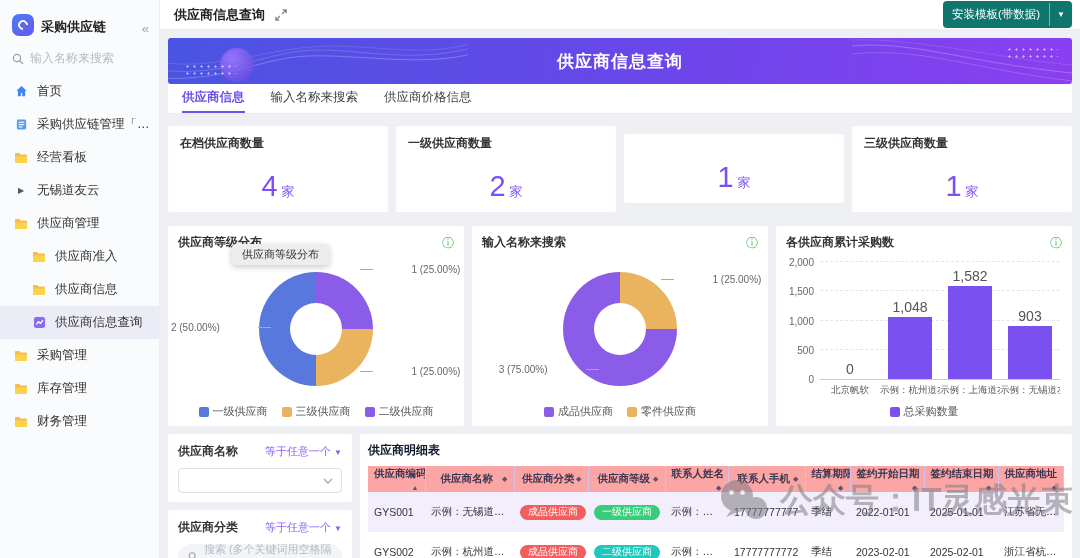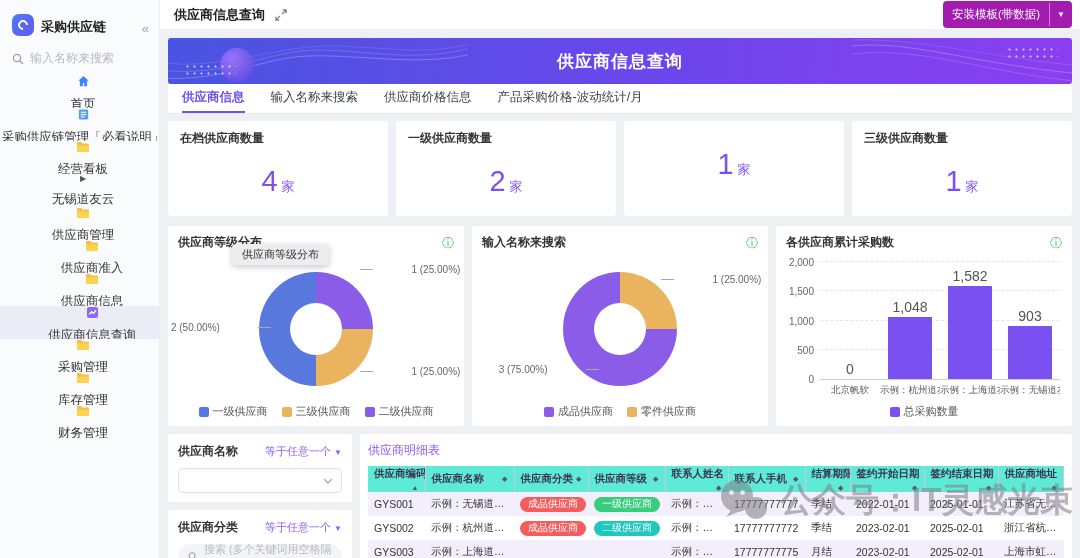--- a/index.html
+++ b/index.html
@@ -14,33 +14,33 @@
   .logo { width:22px; height:22px; border-radius:7px; background:linear-gradient(135deg,#4d7bf5,#6558f0);
     display:inline-flex; align-items:center; justify-content:center; margin-right:7px; flex:none; }
   .logo i { display:block; width:10px; height:10px; border:2.5px solid #fff; border-radius:50%;
     border-bottom-color:transparent; transform:rotate(-45deg); }
   .app-title { font-size:13px; font-weight:bold; color:#222; flex:1; }
   .collapse { color:#9aa0ab; font-size:13px; cursor:pointer; }
   .sidebar-search { display:flex; align-items:center; gap:6px; margin:14px 12px 6px 12px;
     color:#b6bac4; font-size:12px; }
   .side-nav { margin-top:8px; }
   .side-item { display:flex; align-items:center; gap:8px; height:33px; font-size:12.5px; color:#333;
-    cursor:pointer; padding-right:6px; white-space:nowrap; overflow:hidden;flex-direction:column; }
+    cursor:pointer; padding-right:6px; white-space:nowrap; overflow:hidden; }
   .side-item.active { background:#ececf6; }
   .side-item .ic { width:16px; display:inline-flex; justify-content:center; flex:none; }
   .side-item .lb { overflow:hidden; text-overflow:ellipsis; }
 
   
   .main { flex:1; display:flex; flex-direction:column; min-width:0; position:relative; }
   .topbar { height:30px; background:#fff; border-bottom:1px solid #efeff3; display:flex;
     align-items:center; padding:0 8px 0 14px; gap:10px; }
   .topbar-title { font-size:13px; font-weight:bold; color:#222; }
   .fs-icon { color:#7a7f8a; display:inline-flex; cursor:pointer; }
   .topbar-spacer { flex:1; }
-  .install-btn { background:#a21caf; color:#fff; border:none; border-radius:4px; height:27px;
+  .install-btn { background:#0f766e; color:#fff; border:none; border-radius:4px; height:27px;
     display:inline-flex; align-items:center; font-size:11.5px; cursor:pointer; padding:0; overflow:hidden; }
   .install-btn .t { padding:0 9px; }
   .install-btn .sep { width:1px; height:23px; background:rgba(255,255,255,.45); }
   .install-btn .ch { padding:0 7px; font-size:8px; }
 
   .content { flex:1; padding:8px 8px 0 8px; overflow:hidden; }
 
   .banner { height:46px; border-radius:3px; position:relative; overflow:hidden;
     background:linear-gradient(95deg,#4a54e2 0%,#6b46ea 55%,#8a3ff0 100%);
     display:flex; align-items:center; justify-content:center; }
@@ -52,21 +52,21 @@
   .banner .dots.r { left:auto; right:14px; top:8px; }
   .banner .ball { position:absolute; left:52px; top:10px; width:34px; height:34px; border-radius:50%;
     background:radial-gradient(circle at 35% 30%,#9f7bff,#5b3fd8); opacity:.85; }
 
   .tabs { background:#fff; display:flex; gap:26px; padding:0 14px; height:30px; align-items:stretch;
     border-bottom:1px solid #ebebf0; border-radius:0 0 3px 3px; }
   .tab { font-size:12.5px; color:#3a3f48; display:flex; align-items:center; cursor:pointer;
     border-bottom:2px solid transparent; white-space:nowrap; }
   .tab.active { color:#6f52e8; font-weight:bold; border-bottom-color:#6f52e8; }
 
-  .stats { display:flex; gap:8px; margin-top:7px; height:95px; }
+  .stats { display:flex; gap:8px; margin-top:7px; height:95px;align-items:center; }
   .stat-card { flex:1; background:#fff; border-radius:3px; padding:9px 12px; }
   .stat-title { font-size:12px; color:#333; font-weight:bold; }
   .stat-value-row { text-align:center; margin-top:18px; color:#7d4ff2; }
   .stat-value { font-size:29px; }
   .stat-unit { font-size:13px; margin-left:4px; }
 
   .charts { display:flex; gap:8px; margin-top:10px; height:200px; }
   .chart-card { flex:1; background:#fff; border-radius:3px; position:relative; padding:8px 10px; }
   .chart-head { display:flex; justify-content:space-between; align-items:center; }
   .chart-title { font-size:12px; font-weight:bold; color:#333; }
@@ -101,27 +101,27 @@
   .filter-head { display:flex; justify-content:space-between; align-items:center; }
   .filter-label { font-size:12px; font-weight:bold; color:#333; }
   .filter-op { font-size:11px; color:#8b5cf6; cursor:pointer; white-space:nowrap; }
   .filter-op .car { font-size:8px; }
   .select { margin-top:8px; height:25px; border:1px solid #e0e0e6; border-radius:4px; background:#fff;
     display:flex; align-items:center; justify-content:flex-end; padding:0 8px; color:#aab; cursor:pointer; }
   .search-pill { margin-top:8px; height:25px; border-radius:13px; background:#f3f4f7; display:flex;
     align-items:center; gap:6px; padding:0 10px; font-size:11px; color:#b6bac4; }
 
   .table-card { flex:1; background:#fff; border-radius:3px; padding:8px 8px; min-width:0; overflow:hidden; }
-  .table-title { font-size:12px; font-weight:normal; color:#8b5cf6; margin-bottom:7px; }
+  .table-title { font-size:12px; font-weight:bold; color:#0f172a; margin-bottom:7px; }
   table.detail { border-collapse:collapse; table-layout:fixed; width:100%; }
-  table.detail th { background:#5eead4; color:#3c3550; font-size:10.5px; font-weight:bold; height:26px;
-    text-align:left; padding:0 6px; white-space:nowrap; overflow:hidden; position:relative;
+  table.detail th { background:#fca5a5; color:#3c3550; font-size:10.5px; font-weight:bold; height:26px;
+    text-align:center; padding:0 6px; white-space:nowrap; overflow:hidden; position:relative;
     border-right:1px solid #cfc3ee; cursor:pointer; }
   table.detail th .sort { float:right; font-size:7px; color:#5a5470; margin-top:3px; }
-  table.detail td { font-size:10.5px; color:#333; height:24px; padding:0 6px; white-space:nowrap;
+  table.detail td { font-size:10.5px; color:#333; height:40px; padding:0 6px; white-space:nowrap;
     overflow:hidden; text-overflow:ellipsis; }
   table.detail tr.stripe td { background:#f3eefb; }
   .badge { display:inline-block; color:#fff; font-size:10px; border-radius:9px; padding:2.5px 8px; line-height:1; }
 
   .watermark { position:absolute; left:718px; top:478px; display:flex; align-items:center; gap:10px;
     color:rgba(125,125,132,.55); font-size:33px; font-weight:bold; z-index:20; pointer-events:none;
     white-space:nowrap; }
 </style>
 </head>
 <body>
@@ -277,21 +277,20 @@
         <span class="ball"></span>
         <span class="dots"></span>
         <span class="dots r"></span>
         <span class="banner-title">供应商信息查询</span>
       </div>
 
       <div class="tabs" id="tabs">
           <div class="tab active">供应商信息</div>
           <div class="tab">输入名称来搜索</div>
           <div class="tab">供应商价格信息</div>
-          <div class="tab">产品采购价格-波动统计/月</div>
         </div>
 
       <div class="stats" id="stats">
           <div class="stat-card">
             <div class="stat-title">在档供应商数量</div>
             <div class="stat-value-row"><span class="stat-value">4</span><span class="stat-unit">家</span></div>
           </div>
           <div class="stat-card">
             <div class="stat-title">一级供应商数量</div>
             <div class="stat-value-row"><span class="stat-value">2</span><span class="stat-unit">家</span></div>

